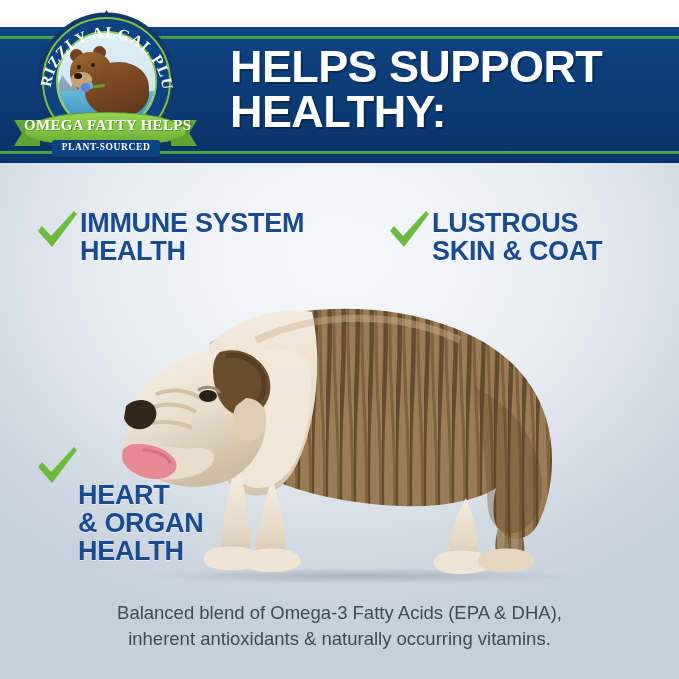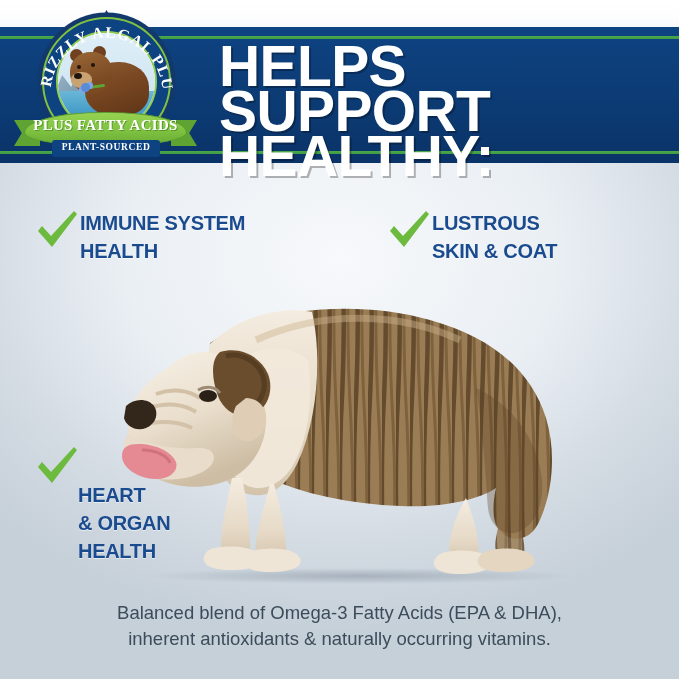--- a/index.html
+++ b/index.html
@@ -24,24 +24,24 @@
     background:#0d3f7d;
     background:linear-gradient(180deg,#0e4382 0%,#0c3b74 55%,#0a3368 100%);
   }
   .banner-rule{
     position:absolute;left:0;width:679px;height:3px;
     background:linear-gradient(180deg,#4aa94a 0%,#3f9c44 100%);
   }
   .banner-rule.top{top:9px;}
   .banner-rule.bot{top:124px;}
   .banner-title{
-    position:absolute;left:219px;top:44px;width:440px;
+    position:absolute;left:230px;top:44px;width:440px;
     color:#ffffff;
     font-weight:bold;
-    font-size:57px;
+    font-size:45px;
     line-height:45px;
     letter-spacing:-0.6px;
     text-shadow:2px 2px 0 rgba(0,0,0,.28);
     text-transform:uppercase;
     white-space:pre-line;
   }
   
   .badge{
     position:absolute;left:12px;top:6px;width:187px;height:170px;
   }
@@ -162,21 +162,21 @@
   
   .benefit{position:absolute;}
   .check{
     position:absolute;width:46px;height:46px;
   }
   .check svg{width:100%;height:100%;display:block;}
   .benefit-label{
     position:absolute;
     color:#1b4b8f;
     font-weight:bold;
-    font-size:20px;
+    font-size:27px;
     line-height:28px;
     letter-spacing:-0.3px;
     text-transform:uppercase;
     white-space:pre-line;
     text-shadow:0 1px 0 rgba(255,255,255,.55);
   }
   #benefit-0 .check{left:34px;top:207px;}
   #benefit-0 .benefit-label{left:80px;top:209px;width:300px;}
   #benefit-1 .check{left:386px;top:207px;}
   #benefit-1 .benefit-label{left:432px;top:209px;width:250px;}
@@ -259,21 +259,21 @@
         <text>
           <textPath href="#arcpath" startOffset="50%" text-anchor="middle">GRIZZLY ALGAL PLUS</textPath>
         </text>
       </svg>
     </div>
 
     <div class="ribbon">
       <div class="ribbon-tail l"></div>
       <div class="ribbon-tail r"></div>
       <div class="ribbon-main"></div>
-      <div class="ribbon-text">PLUS FATTY ACIDS</div>
+      <div class="ribbon-text">OMEGA FATTY HELPS</div>
       <div class="sub-ribbon"></div>
       <div class="sub-ribbon-text">PLANT-SOURCED</div>
     </div>
   </div>
 
   <div class="dog-shadow"></div>
   <div class="dog">
     <svg viewBox="0 0 570 340" xmlns="http://www.w3.org/2000/svg">
       <defs>
         <linearGradient id="brindle" x1="0" y1="0" x2="0.25" y2="1">

